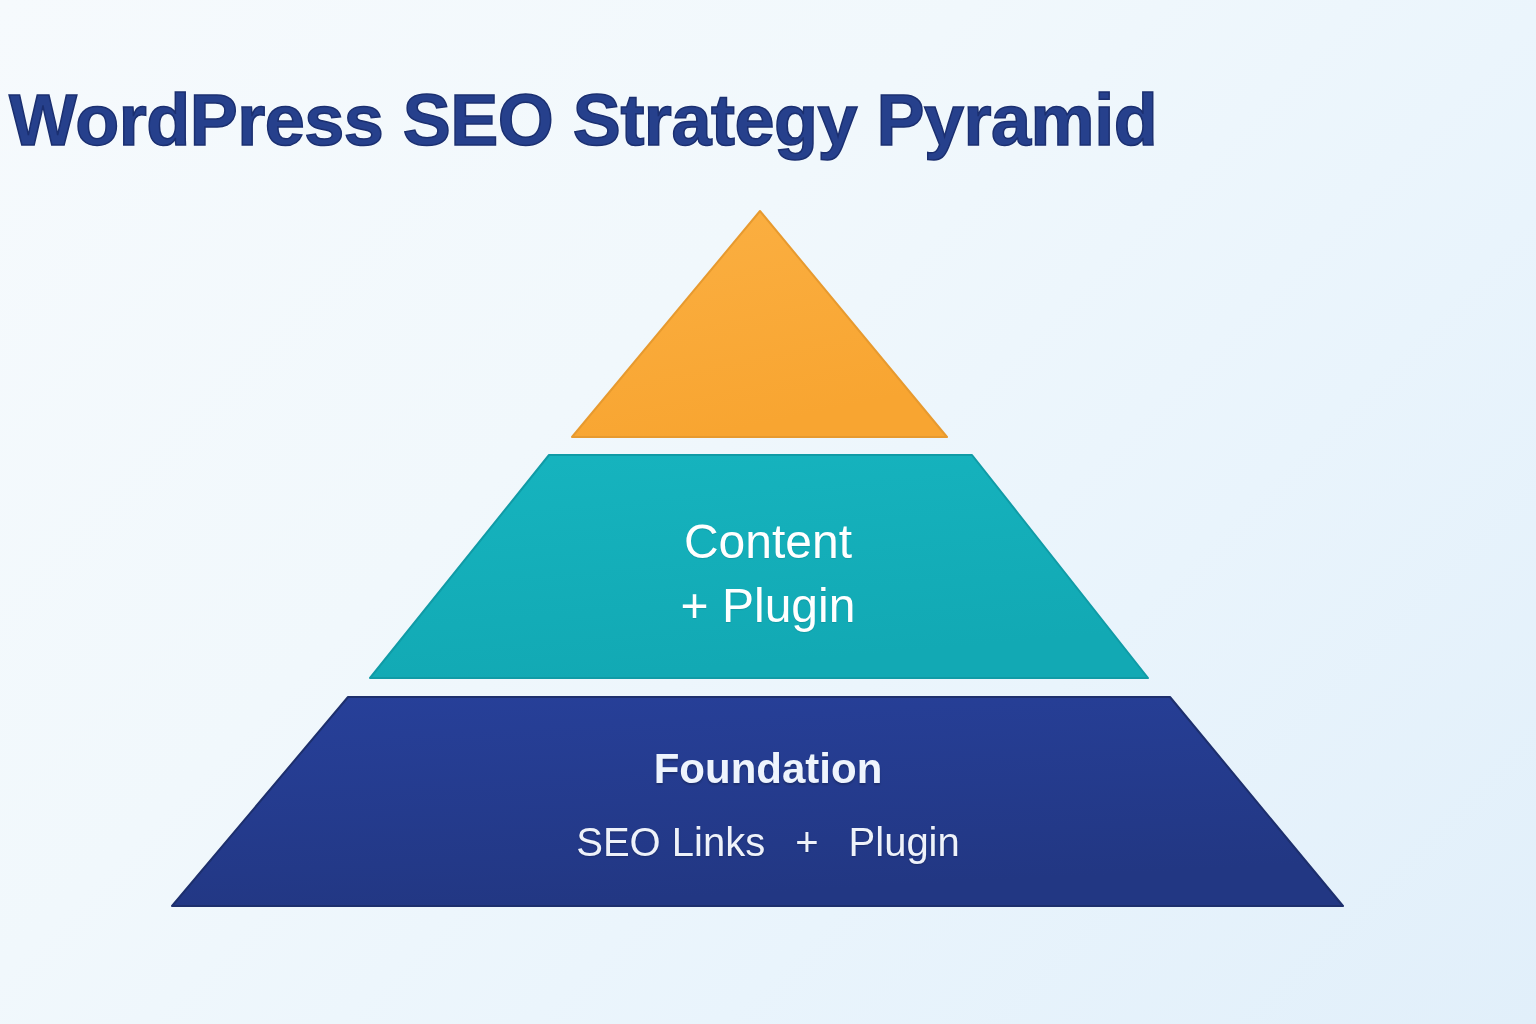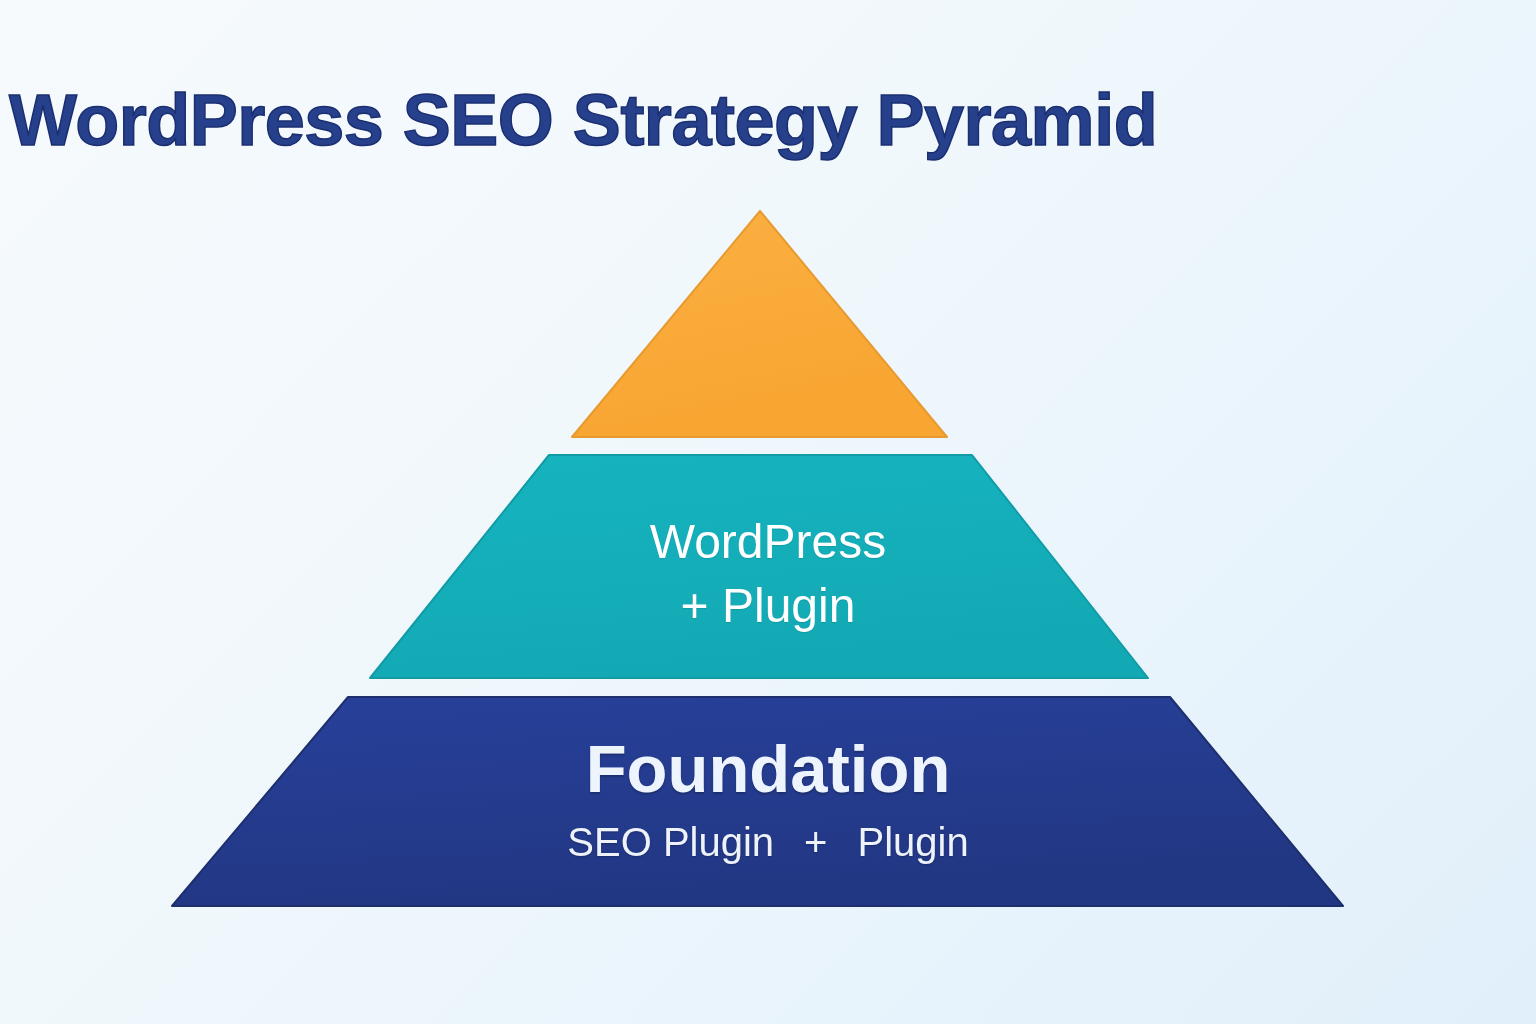--- a/index.html
+++ b/index.html
@@ -71,21 +71,21 @@
     font-weight: 400;
     line-height: 64px;
     text-shadow: 0 1px 1px rgba(0,0,0,0.10);
   }
 
   #base-title {
     left: 368px;
     top: 735px;
     width: 800px;
     color: #eef4fd;
-    font-size: 67px;
+    font-size: 42px;
     font-weight: bold;
     line-height: 68px;
     text-shadow: 0 2px 2px rgba(0,0,0,0.22);
   }
 
   #base-sub {
     left: 368px;
     top: 818px;
     width: 800px;
     color: #eef2fa;
@@ -123,23 +123,23 @@
 
     <path d="M 348 697 L 1170 697 L 1343 906 L 172 906 Z" fill="url(#gradBase)" stroke="#1d2f6d" stroke-width="2" stroke-linejoin="round"></path>
 
     <path d="M 549 455 L 972 455 L 1148 678 L 370 678 Z" fill="url(#gradMid)" stroke="#109ba6" stroke-width="2" stroke-linejoin="round"></path>
 
     <path d="M 760 211 L 947 437 L 572 437 Z" fill="url(#gradApex)" stroke="#e79a2f" stroke-width="2" stroke-linejoin="round"></path>
   </svg>
 
 
   <div id="mid-text" class="tier-text">
-    <div>WordPress</div>
+    <div>Content</div>
     <div>+ Plugin</div>
   </div>
 
   <div id="base-title" class="tier-text">Foundation</div>
 
   <div id="base-sub" class="tier-text">
-    <span class="gap-left">SEO Plugin</span><span>+</span><span class="gap-right">Plugin</span>
+    <span class="gap-left">SEO Links</span><span>+</span><span class="gap-right">Plugin</span>
   </div>
 
 </div>
 
 </body></html>

